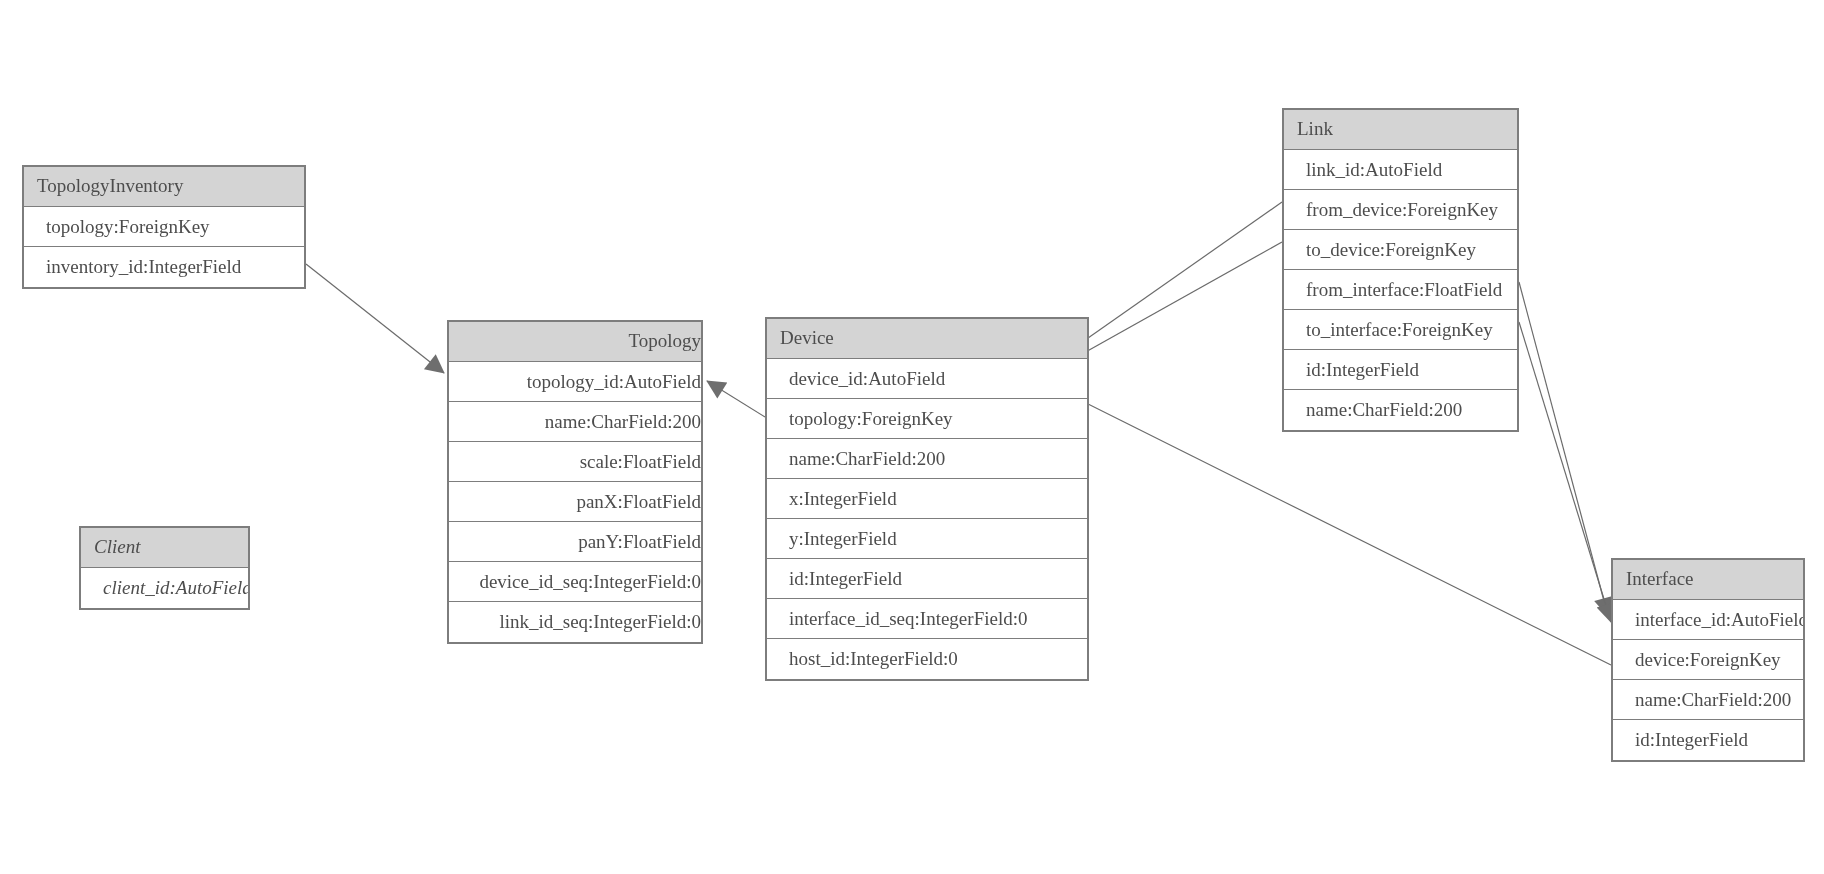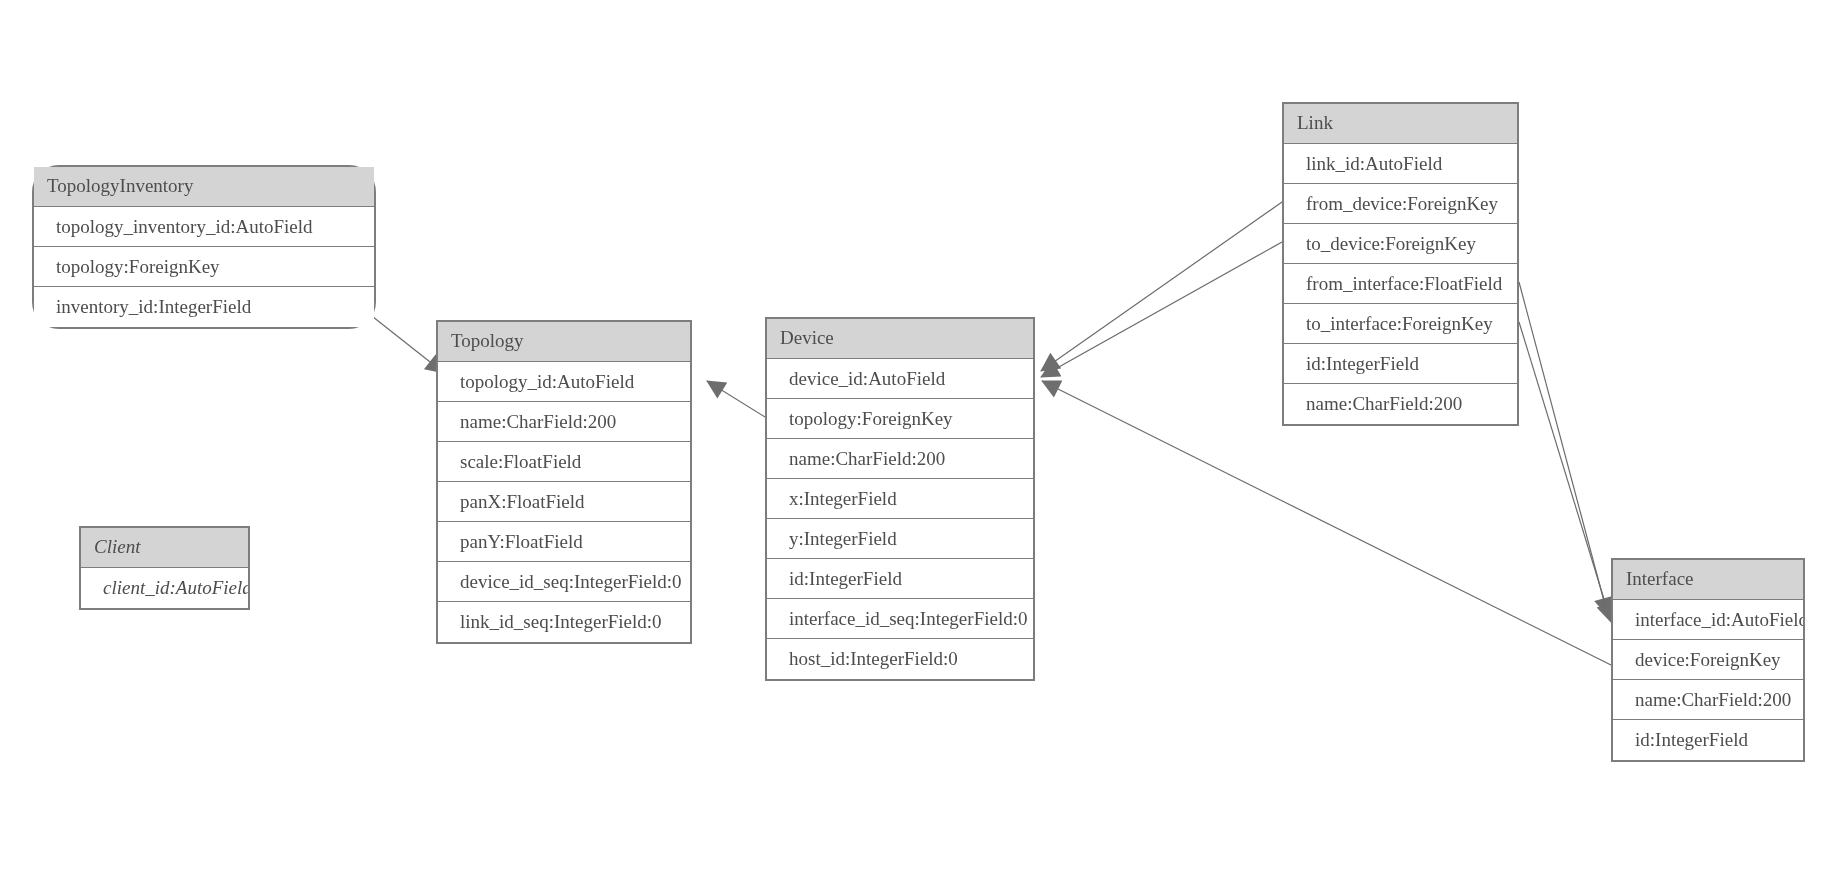--- a/index.html
+++ b/index.html
@@ -74,52 +74,51 @@
         <line x1="765" y1="417" x2="707" y2="381" class="connector-line" stroke="#6b6b6b" marker-end="url(#arrowhead)"></line>
         <line x1="1282" y1="202" x2="1041" y2="371" class="connector-line" stroke="#6b6b6b" marker-end="url(#arrowhead)"></line>
         <line x1="1282" y1="242" x2="1041" y2="377" class="connector-line" stroke="#6b6b6b" marker-end="url(#arrowhead)"></line>
         <line x1="1611" y1="665" x2="1042" y2="381" class="connector-line" stroke="#6b6b6b" marker-end="url(#arrowhead)"></line>
         <line x1="1519" y1="282" x2="1608" y2="616" class="connector-line" stroke="#6b6b6b" marker-end="url(#arrowhead)"></line>
         <line x1="1519" y1="322" x2="1611" y2="622" class="connector-line" stroke="#6b6b6b" marker-end="url(#arrowhead)"></line>
       </g>
   </svg>
 
   <div id="entity-layer">
-      <div class="entity" style="left: 32px; top: 165px; width: 344px; border-radius: 27px;">
+      <div class="entity" style="left: 22px; top: 165px; width: 284px;">
       <div class="entity-header">TopologyInventory</div>
-    <div class="entity-row">topology_inventory_id:AutoField</div>
         <div class="entity-row">topology:ForeignKey</div>
         <div class="entity-row">inventory_id:IntegerField</div>
       </div>
-      <div class="entity" style="left: 436px; top: 320px; width: 256px;">
+      <div class="entity" style="left: 447px; top: 320px; width: 256px; text-align: right;">
       <div class="entity-header">Topology</div>
     <div class="entity-row">topology_id:AutoField</div>
         <div class="entity-row">name:CharField:200</div>
         <div class="entity-row">scale:FloatField</div>
         <div class="entity-row">panX:FloatField</div>
         <div class="entity-row">panY:FloatField</div>
         <div class="entity-row">device_id_seq:IntegerField:0</div>
         <div class="entity-row">link_id_seq:IntegerField:0</div>
       </div>
       <div class="entity" style="left: 79px; top: 526px; width: 171px; font-style: italic;">
       <div class="entity-header">Client</div>
     <div class="entity-row">client_id:AutoField</div>
       </div>
-      <div class="entity" style="left: 765px; top: 317px; width: 270px;">
+      <div class="entity" style="left: 765px; top: 317px; width: 324px;">
       <div class="entity-header">Device</div>
     <div class="entity-row">device_id:AutoField</div>
         <div class="entity-row">topology:ForeignKey</div>
         <div class="entity-row">name:CharField:200</div>
         <div class="entity-row">x:IntegerField</div>
         <div class="entity-row">y:IntegerField</div>
         <div class="entity-row">id:IntegerField</div>
         <div class="entity-row">interface_id_seq:IntegerField:0</div>
         <div class="entity-row">host_id:IntegerField:0</div>
       </div>
-      <div class="entity" style="left: 1282px; top: 102px; width: 237px;">
+      <div class="entity" style="left: 1282px; top: 108px; width: 237px;">
       <div class="entity-header">Link</div>
     <div class="entity-row">link_id:AutoField</div>
         <div class="entity-row">from_device:ForeignKey</div>
         <div class="entity-row">to_device:ForeignKey</div>
         <div class="entity-row">from_interface:FloatField</div>
         <div class="entity-row">to_interface:ForeignKey</div>
         <div class="entity-row">id:IntegerField</div>
         <div class="entity-row">name:CharField:200</div>
       </div>
       <div class="entity" style="left: 1611px; top: 558px; width: 194px;">

